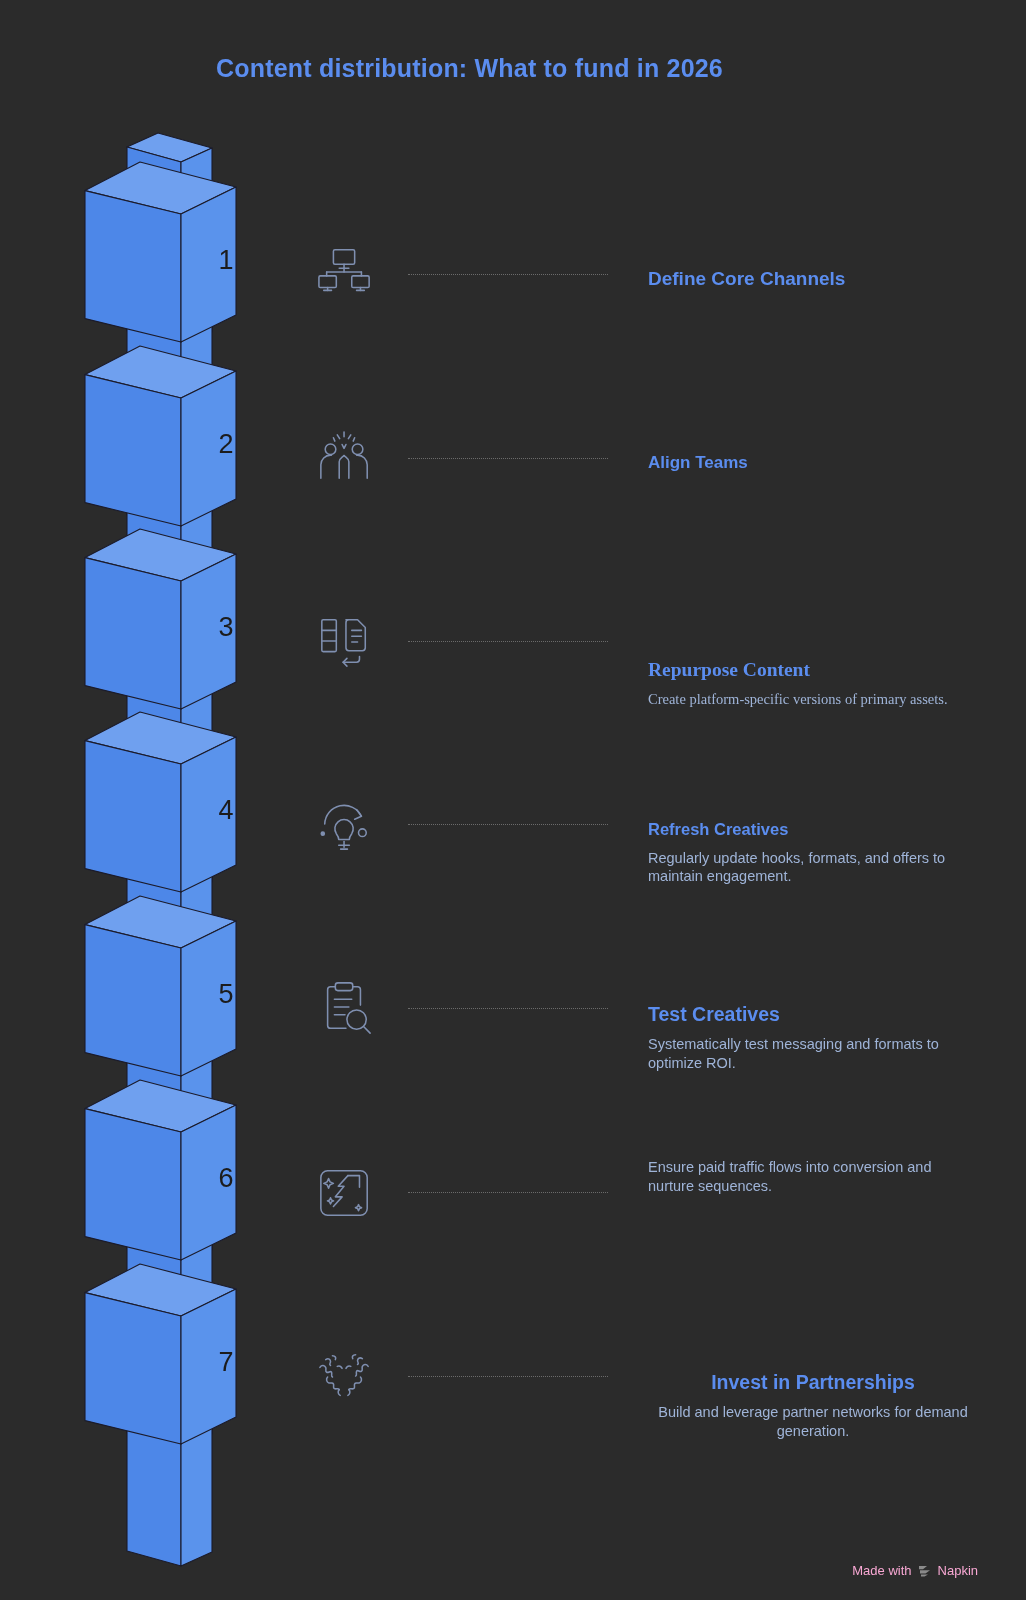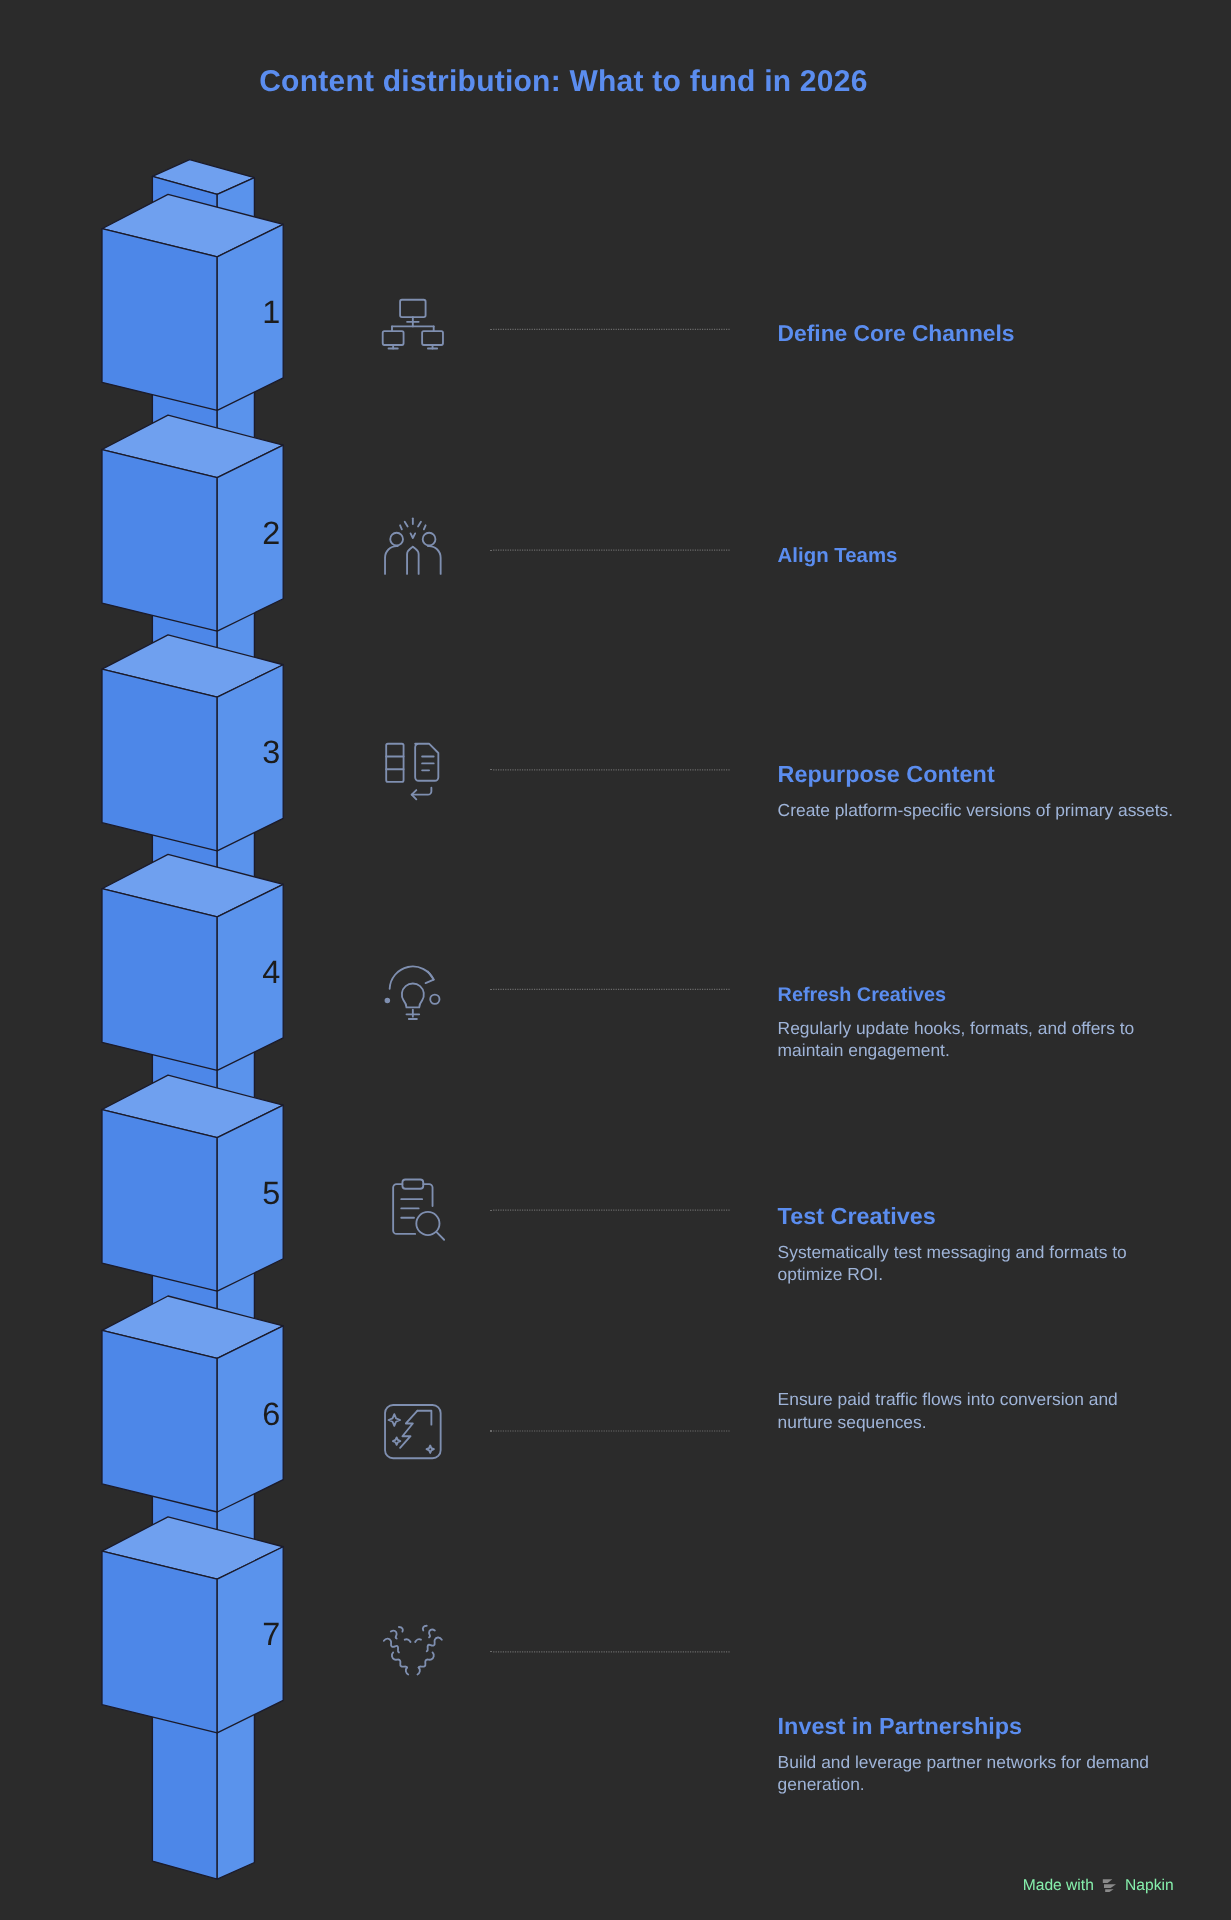--- a/index.html
+++ b/index.html
@@ -43,21 +43,21 @@
     margin-top:28px;
   }
   .txt p {
     color:#9fb4d8; font-size:14.5px; line-height:1.28; font-weight:400;
   }
 
   
   #watermark {
     position:absolute; right:48px; bottom:22px;
     display:flex; align-items:center; gap:6px;
-    color:#86efac; font-size:13px;
+    color:#f9a8d4; font-size:13px;
   }
   #watermark .wm-logo { display:block; }
 </style>
 </head>
 <body>
 
 <div id="title">Content distribution: What to fund in 2026</div>
 
 <div id="stack">
   <svg width="330" height="1600" viewBox="0 0 330 1600">
@@ -206,21 +206,21 @@
       <path d="M30 7h12l8 8v21a3 3 0 0 1-3 3H33a3 3 0 0 1-3-3V10a3 3 0 0 1 3-3z"></path>
       <path d="M36 18h10"></path>
             <path d="M36 24h10"></path>
             <path d="M36 30h6"></path>
       <path d="M44 45v3a3 3 0 0 1-3 3H27"></path>
       <path d="M31 47l-4 4 4 4"></path>
     </g>
         </svg>
       </div>
       <div class="dots" style="top: 641px;"></div>
-      <div class="txt" style="top: 607px;">
+      <div class="txt" style="top: 630px; font-family: Liberation Serif, serif;">
         <h2 style="font-size:19.5px">Repurpose Content</h2>
         <p>Create platform-specific versions of primary assets.</p>
       </div>
     </div>
     <div class="row" style="top: 0px;">
       <div class="icon-wrap" style="top: 792px;">
         <svg viewBox="0 0 58 58">
     <g fill="none" stroke="#7f8fb0" stroke-width="1.6" stroke-linecap="round" stroke-linejoin="round">
       <path d="M8 28a20 20 0 0 1 38-8"></path>
       <path d="M41 13l5 7-7 3"></path>
@@ -292,21 +292,21 @@
       <path d="M11 28c-2 2-1 5 1 6s4-1 5 1-1 4 1 5 4-1 5 1"></path>
       <path d="M45 28c2 2 1 5-1 6s-4-1-5 1 1 4-1 5-4-1-5 1"></path>
       <path d="M23 41c-2 2-1 5 1 6"></path>
       <path d="M33 41c2 2 1 5-1 6"></path>
       <path d="M21 17c2-1 4 0 5 2"></path>
       <path d="M35 17c-2-1-4 0-5 2"></path>
     </g>
         </svg>
       </div>
       <div class="dots" style="top: 1376px;"></div>
-      <div class="txt" style="top: 1400px;">
+      <div class="txt" style="top: 1343px; text-align: center;">
         <h2 style="font-size:19.5px">Invest in Partnerships</h2>
         <p>Build and leverage partner networks for demand generation.</p>
       </div>
     </div>
   </div>
 
 <div id="watermark">
   <span>Made with</span>
   <svg class="wm-logo" width="14" height="12" viewBox="0 0 14 12">
     <path d="M1 1 L9 1 L5 4.2 L1 4.2 Z" fill="#8a8a8a"></path>

